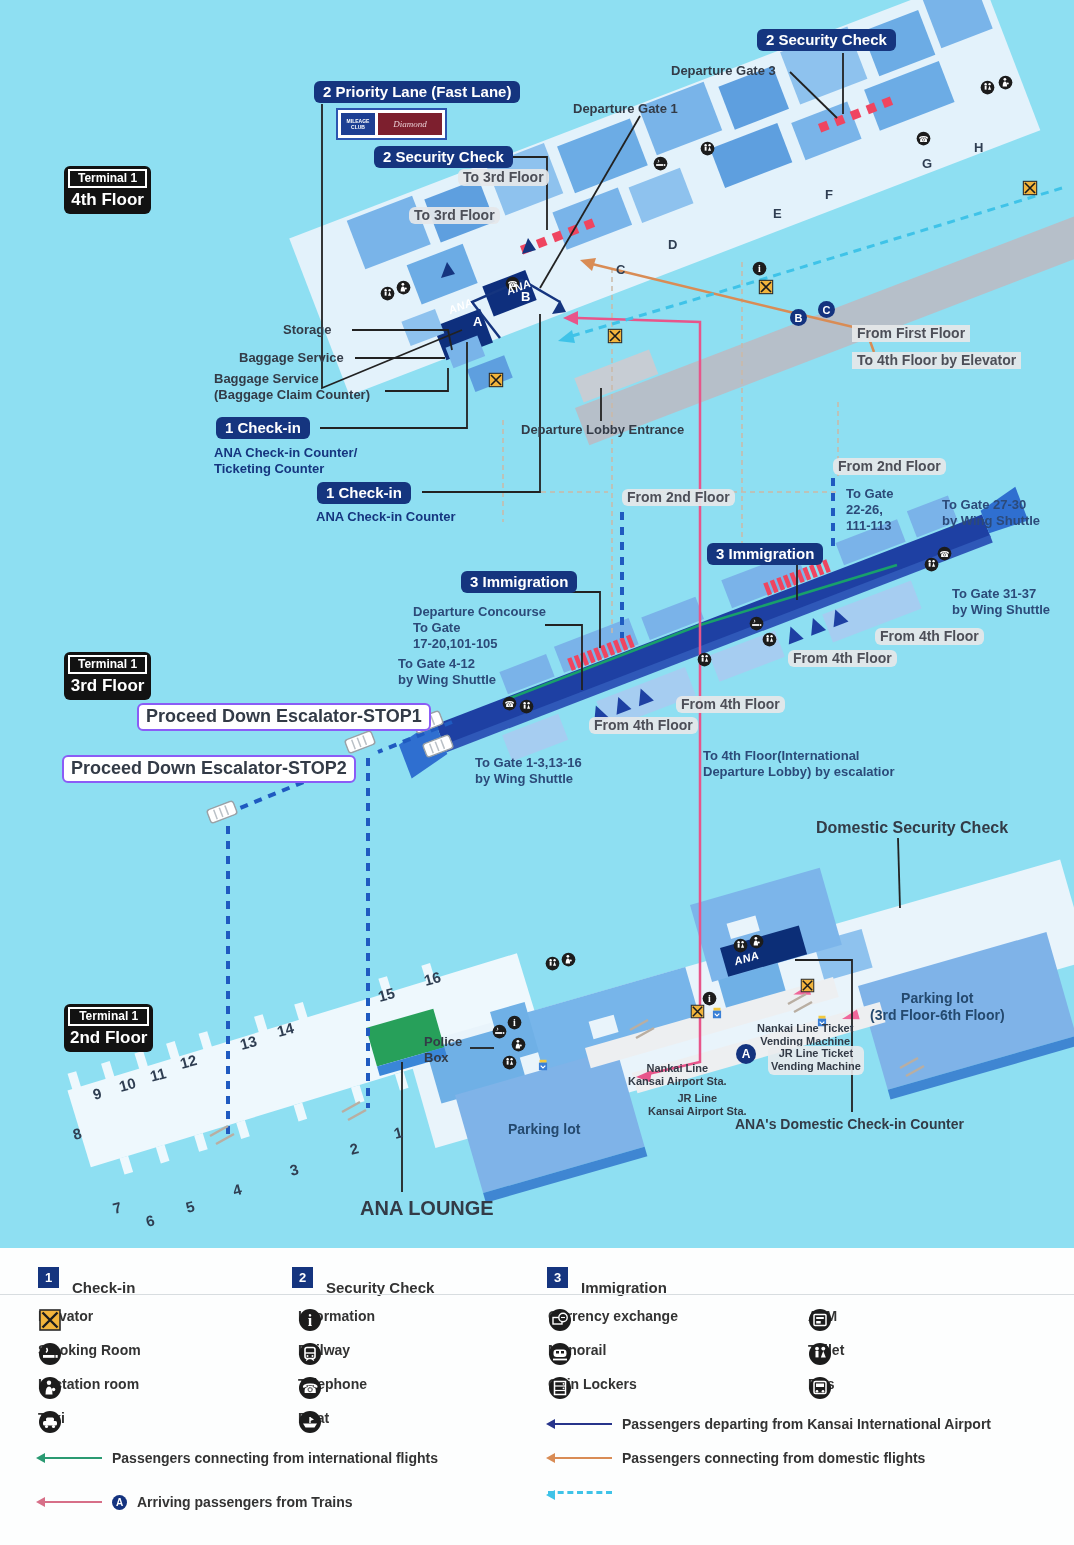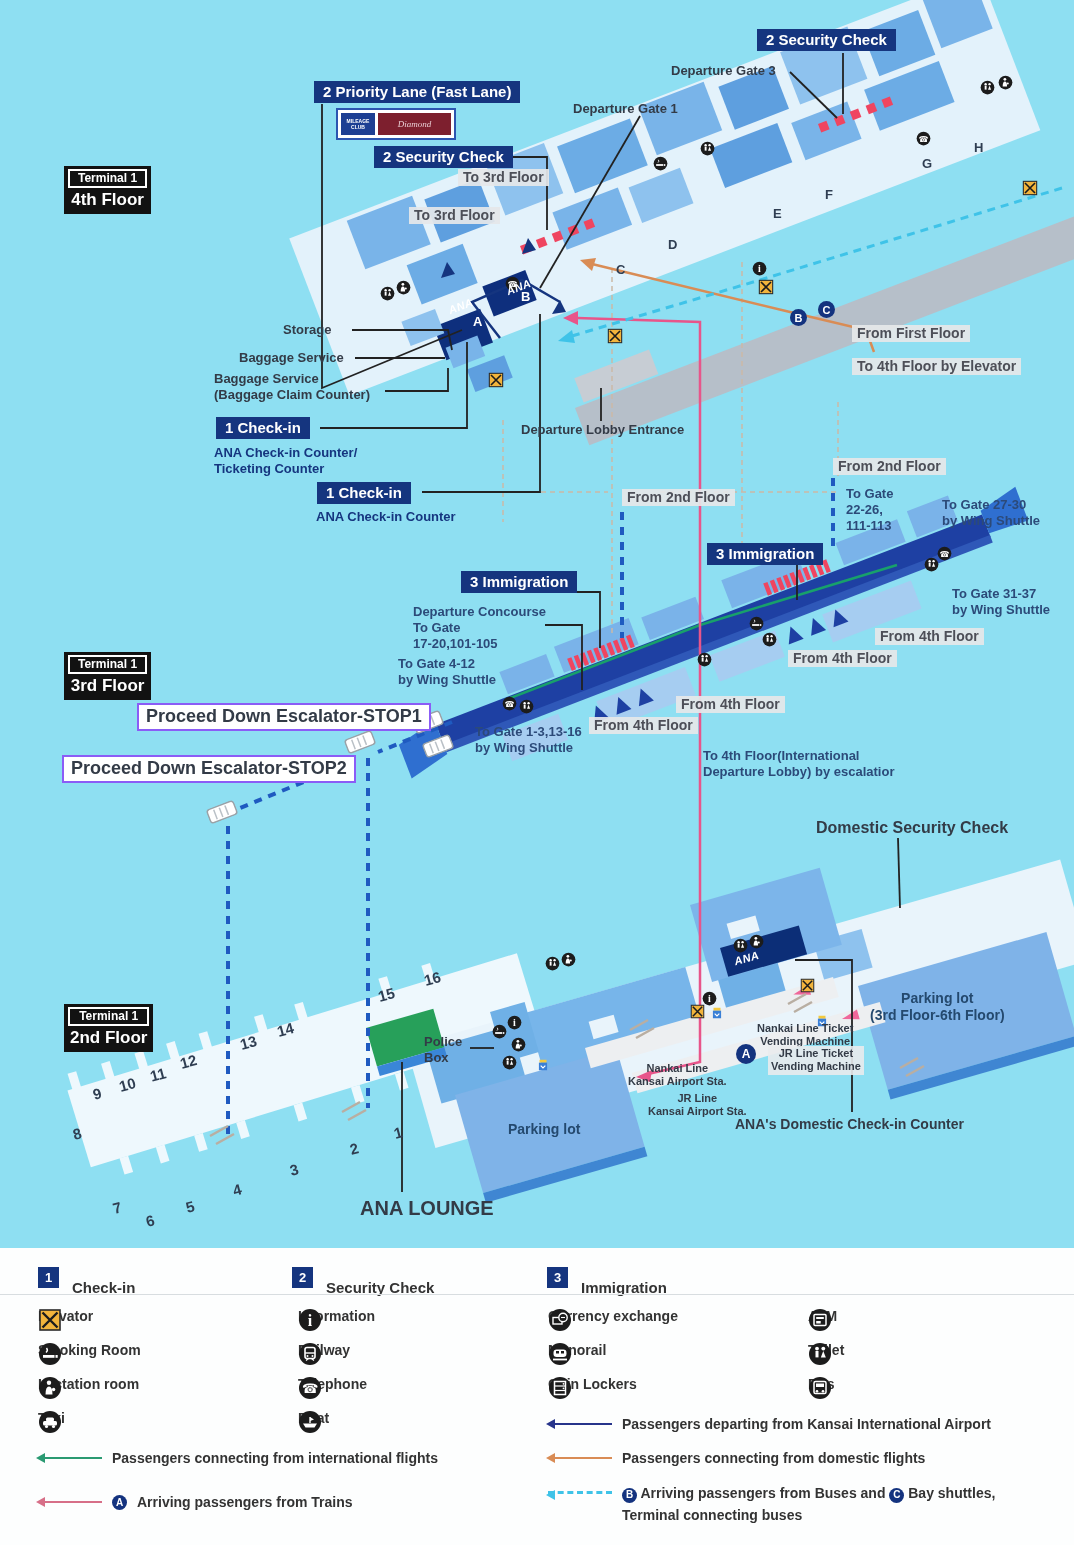--- a/index.html
+++ b/index.html
@@ -1,39 +1,39 @@
 <!DOCTYPE html>
 <html><head>
 <meta charset="utf-8">
 <style>
   html,body{margin:0;padding:0;background:#666;}
   .stage{position:relative;width:1074px;height:1545px;background:#8edff2;overflow:hidden;
          font-family:"Liberation Sans","DejaVu Sans",sans-serif;}
   svg{position:absolute;left:0;top:0;}
-  .lbl{position:absolute;font-weight:bold;white-space:nowrap;line-height:1.22;}
+  .lbl{position:absolute;font-weight:bold;white-space:nowrap;line-height:1.22;border-radius:6px;}
   .navy-box{background:#15357f;color:#fff;font-size:15px;padding:2px 9px;}
   .navy-sub{color:#15357f;font-size:13px;}
   .gray-lbl{background:rgba(229,231,233,.93);color:#4d4f58;font-size:14px;padding:0 5px;}
   .plain{color:#333b47;font-size:13px;}
   .small{font-size:11px;text-align:center;}
   .blue-lbl{color:#2c4a79;font-size:13px;}
   .box-lbl{background:#fff;border:2px solid #8b5cf6;color:#333b47;font-size:18px;padding:1px 7px;}
   .floor-badge{background:#121212;color:#fff;text-align:center;padding:3px 4px 4px;}
   .floor-badge .t{display:block;font-size:12px;font-weight:bold;border:2px solid #fff;padding:0 8px;margin-bottom:2px;}
   .floor-badge .f{display:block;font-size:17px;font-weight:bold;padding:0 2px;text-align:center;}
   .bldg{color:#2f3e52;font-size:13px;font-weight:bold;position:absolute;}
   .bldg.white{color:#fff;}
   .gate-num{position:absolute;color:#2f3e52;font-size:15px;font-weight:bold;transform:rotate(-15deg);}
   .map-badge{position:absolute;width:17px;height:17px;border-radius:50%;background:#14337f;color:#fff;
              font-size:11px;font-weight:bold;display:flex;align-items:center;justify-content:center;}
   .ana-logo{position:absolute;color:#fff;font-style:italic;font-weight:bold;font-size:11px;letter-spacing:.5px;}
   .card{position:absolute;background:#fff;border:2px solid #2c55b0;padding:3px;display:flex;gap:3px;}
   .card .b1{background:#1d3f93;color:#fff;font-size:5px;font-weight:bold;width:34px;height:22px;
             display:flex;align-items:center;justify-content:center;text-align:center;}
-  .card .b2{background:#7d1f2e;color:#e9cdd3;font-size:9px;font-style:italic;width:73px;height:22px;
+  .card .b2{background:#7d1f2e;color:#e9cdd3;font-size:9px;font-style:italic;width:64px;height:22px;
             display:flex;align-items:center;justify-content:center;font-family:"Liberation Serif",serif;}
   
   .legend{position:absolute;left:0;top:1248px;width:1074px;height:297px;background:#fdfefe;}
   .legend .divider{position:absolute;left:0;top:46px;width:1074px;border-top:1px solid #d8dde0;}
   .step{position:absolute;top:11px;display:flex;align-items:center;gap:13px;}
   .step .n{width:21px;height:21px;background:#15357f;color:#fff;font-size:13px;font-weight:bold;
            display:flex;align-items:center;justify-content:center;}
   .step .s{font-size:15px;color:#333;font-weight:600;margin-top:20px;}
   .fac{position:absolute;display:flex;align-items:center;gap:13px;}
   .fac .lab{font-size:14px;color:#333;font-weight:600;}
@@ -481,21 +481,21 @@
 <div class="lbl navy-sub" style="left:214px;top:445px">
   <div>ANA Check-in Counter/</div>
   <div>Ticketing Counter</div>
 </div>
 <div class="lbl navy-sub" style="left:316px;top:509px">ANA Check-in Counter</div>
 
 <div class="lbl gray-lbl" style="left:458px;top:169px">To 3rd Floor</div>
 <div class="lbl gray-lbl" style="left:409px;top:207px">To 3rd Floor</div>
 <div class="lbl" style="left:852px;top:325px;color:#4d4f58;font-size:14px">
   <div class="gray-lbl" style="display:inline-block">From First Floor</div><br>
-  <div class="gray-lbl" style="display:inline-block;margin-top:16px">To 4th Floor by Elevator</div>
+  <div class="gray-lbl" style="display:inline-block;margin-top:10px">To 4th Floor by Elevator</div>
 </div>
 <div class="lbl gray-lbl" style="left:622px;top:489px">From 2nd Floor</div>
 <div class="lbl gray-lbl" style="left:833px;top:458px">From 2nd Floor</div>
 <div class="lbl gray-lbl" style="left:875px;top:628px">From 4th Floor</div>
 <div class="lbl gray-lbl" style="left:788px;top:650px">From 4th Floor</div>
 <div class="lbl gray-lbl" style="left:676px;top:696px">From 4th Floor</div>
 <div class="lbl gray-lbl" style="left:589px;top:717px">From 4th Floor</div>
 
 <div class="lbl plain" style="left:671px;top:63px">Departure Gate 3</div>
 <div class="lbl plain" style="left:573px;top:101px">Departure Gate 1</div>
@@ -550,21 +550,21 @@
 </div>
 <div class="lbl blue-lbl" style="left:413px;top:604px">
   <div>Departure Concourse</div>
   <div>To Gate</div>
   <div>17-20,101-105</div>
 </div>
 <div class="lbl blue-lbl" style="left:398px;top:656px">
   <div>To Gate 4-12</div>
   <div>by Wing Shuttle</div>
 </div>
-<div class="lbl blue-lbl" style="left:475px;top:724px">
+<div class="lbl blue-lbl" style="left:475px;top:755px">
   <div>To Gate 1-3,13-16</div>
   <div>by Wing Shuttle</div>
 </div>
 <div class="lbl blue-lbl" style="left:703px;top:748px">
   <div>To 4th Floor(International</div>
   <div>Departure Lobby) by escalatior</div>
 </div>
 
 <div class="lbl box-lbl" style="left:137px;top:703px">Proceed Down Escalator-STOP1</div>
 <div class="lbl box-lbl" style="left:62px;top:755px">Proceed Down Escalator-STOP2</div>
@@ -715,21 +715,15 @@
     <span class="rline solid"></span>
     <span style="color:#333">Passengers connecting from domestic flights</span>
   </div>
   <div class="route c-pink" style="left:38px;top:246px">
     <span class="rline solid"></span>
     <span class="badge-inline">A</span>
     <span style="color:#333">Arriving passengers from Trains</span>
   </div>
   <div class="route c-cyan" style="left:548px;top:234px;align-items:flex-start">
     <span class="rline dash" style="margin-top:10px"></span>
-    <span class="wrap2" style="color:#333">
-      <span class="badge-inline">B</span>
-      <span>Arriving passengers from Buses and</span>
-      <span class="badge-inline">C</span>
-      <span>Bay shuttles, Terminal connecting buses</span>
-    </span>
   </div>
 </div>
 </div>
 
 </body></html>

